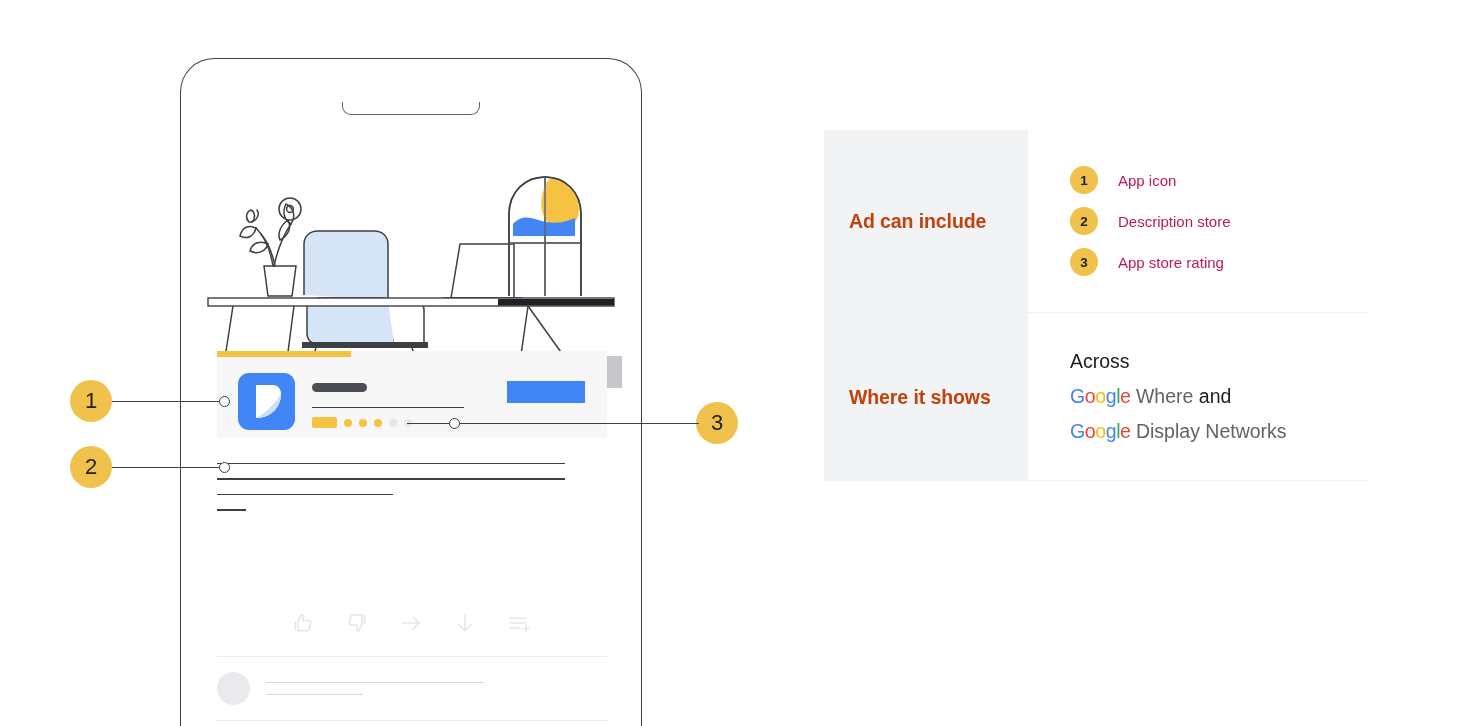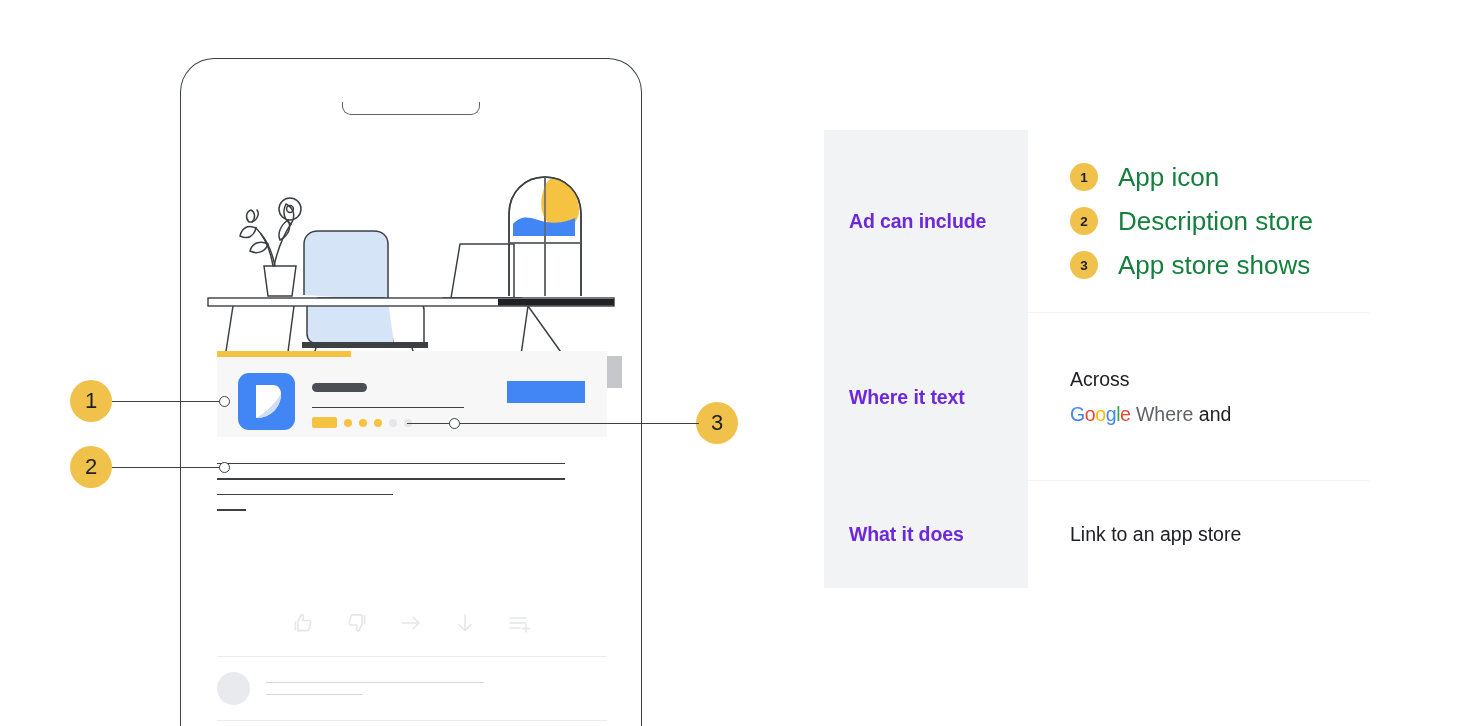--- a/index.html
+++ b/index.html
@@ -118,21 +118,21 @@
   
   #info-table{
     position:absolute; left:824px; top:130px;
     width:545px;
   }
   .tbl-row{ display:flex; }
   .tbl-label{
     width:204px; background:#f1f3f4;
     padding-left:25px;
     display:flex; align-items:center;
-    font-size:19.5px; color:#6d28d9; font-weight:700;
+    font-size:19.5px; color:#c2410c; font-weight:700;
     letter-spacing:-0.1px;
   }
   .tbl-value{
     flex:1; padding-left:42px;
     display:flex; flex-direction:column; justify-content:center;
     background:#ffffff;
     border-bottom:1.5px solid #f1f3f4;
   }
   #row-include .tbl-label, #row-include .tbl-value{ height:183px; }
   #row-where   .tbl-label, #row-where   .tbl-value{ height:168px; }
@@ -141,21 +141,21 @@
 
   .feature-item{ display:flex; align-items:center; margin-bottom:13px; }
   .feature-item:last-child{ margin-bottom:0; }
   .feature-num{
     width:28px; height:28px; border-radius:50%;
     background:#f0c14b; color:#202124;
     font-size:13.5px; font-weight:700;
     display:flex; align-items:center; justify-content:center;
     margin-right:20px; flex-shrink:0;
   }
-  .feature-label{ font-size:26px; color:#15803d; }
+  .feature-label{ font-size:15px; color:#be185d; }
 
   .where-line{ font-size:19.5px; color:#202124; line-height:35px; white-space:nowrap; }
   .glogo{ font-family:"Liberation Sans", sans-serif; letter-spacing:-0.4px;margin-top:44px; }
   .g-b{ color:#4285f4; } .g-r{ color:#ea4335; } .g-y{ color:#fbbc05; } .g-g{ color:#34a853; }
   .net-name{ color:#5f6368; }
   .does-text{ font-size:19.5px; color:#202124; }
 </style>
 </head>
 <body>
 
@@ -334,37 +334,35 @@
       <div class="feature-item">
         <span class="feature-num">1</span>
         <span class="feature-label">App icon</span>
       </div>
       <div class="feature-item">
         <span class="feature-num">2</span>
         <span class="feature-label">Description store</span>
       </div>
       <div class="feature-item">
         <span class="feature-num">3</span>
-        <span class="feature-label">App store shows</span>
+        <span class="feature-label">App store rating</span>
       </div>
     </div>
   </div>
 
   <div class="tbl-row" id="row-where">
-    <div class="tbl-label">Where it text</div>
+    <div class="tbl-label">Where it shows</div>
     <div class="tbl-value">
       <div class="where-line">Across</div>
       <div class="where-line">
         <span class="glogo"><span class="g-b">G</span><span class="g-r">o</span><span class="g-y">o</span><span class="g-b">g</span><span class="g-g">l</span><span class="g-r">e</span></span>
         <span class="net-name">Where</span>
         <span style="color:#202124;">and</span>
       </div>
-    </div>
-  </div>
-
-  <div class="tbl-row" id="row-does">
-    <div class="tbl-label">What it does</div>
-    <div class="tbl-value">
-      <div class="does-text">Link to an app store</div>
-    </div>
-  </div>
+      <div class="where-line">
+        <span class="glogo"><span class="g-b">G</span><span class="g-r">o</span><span class="g-y">o</span><span class="g-b">g</span><span class="g-g">l</span><span class="g-r">e</span></span>
+        <span class="net-name">Display Networks</span>
+      </div>
+    </div>
+  </div>
+
 
 </div>
 
 </body></html>

